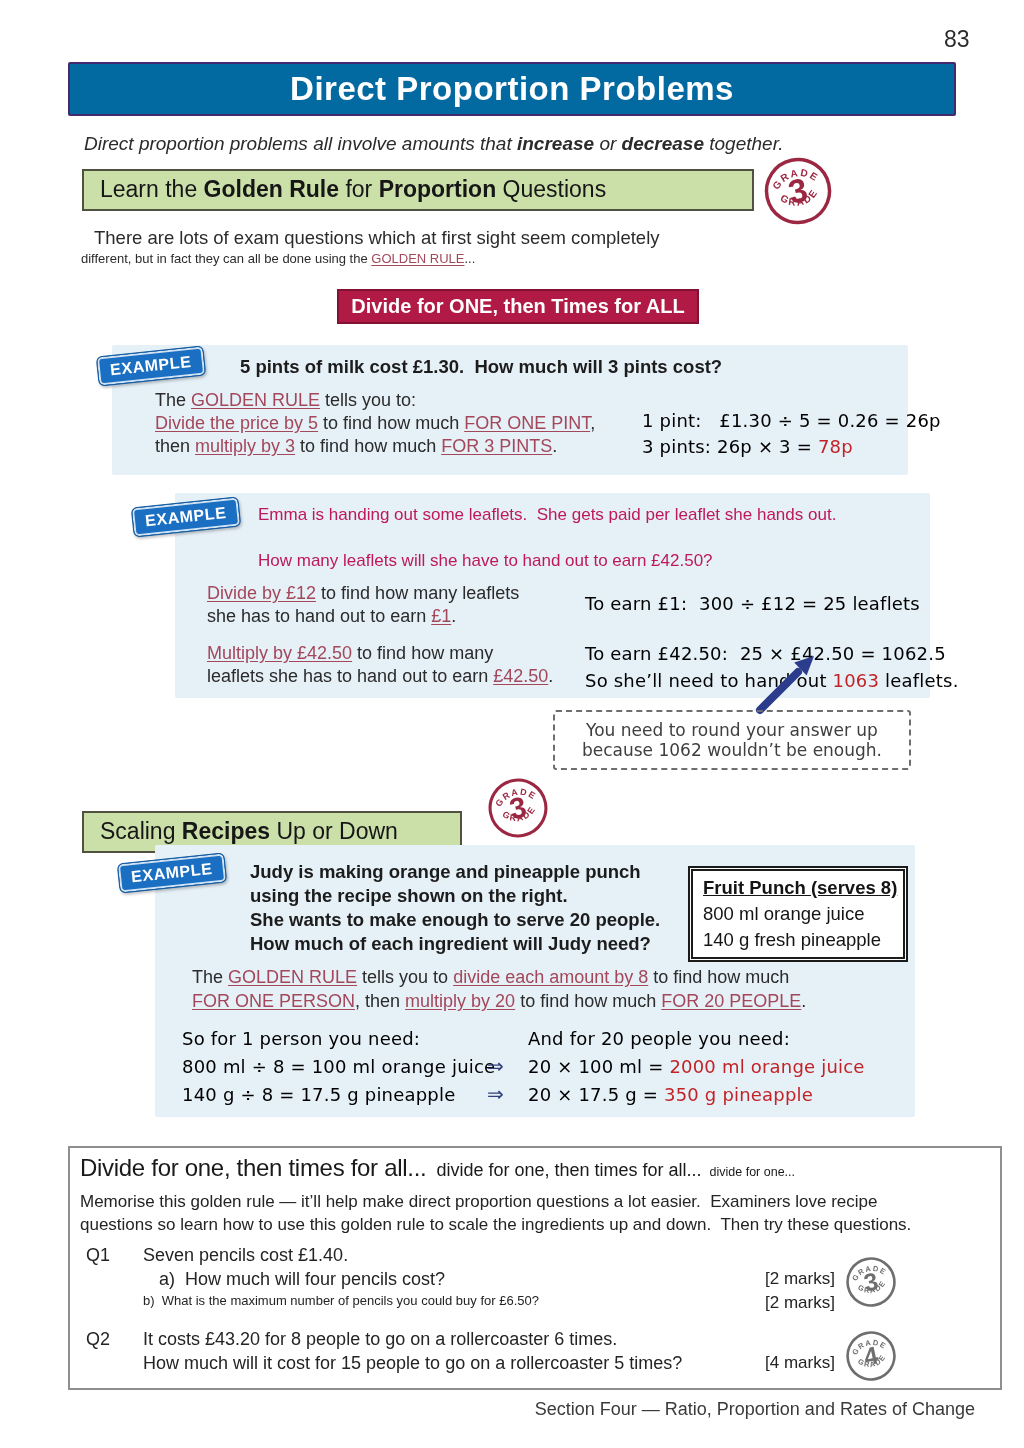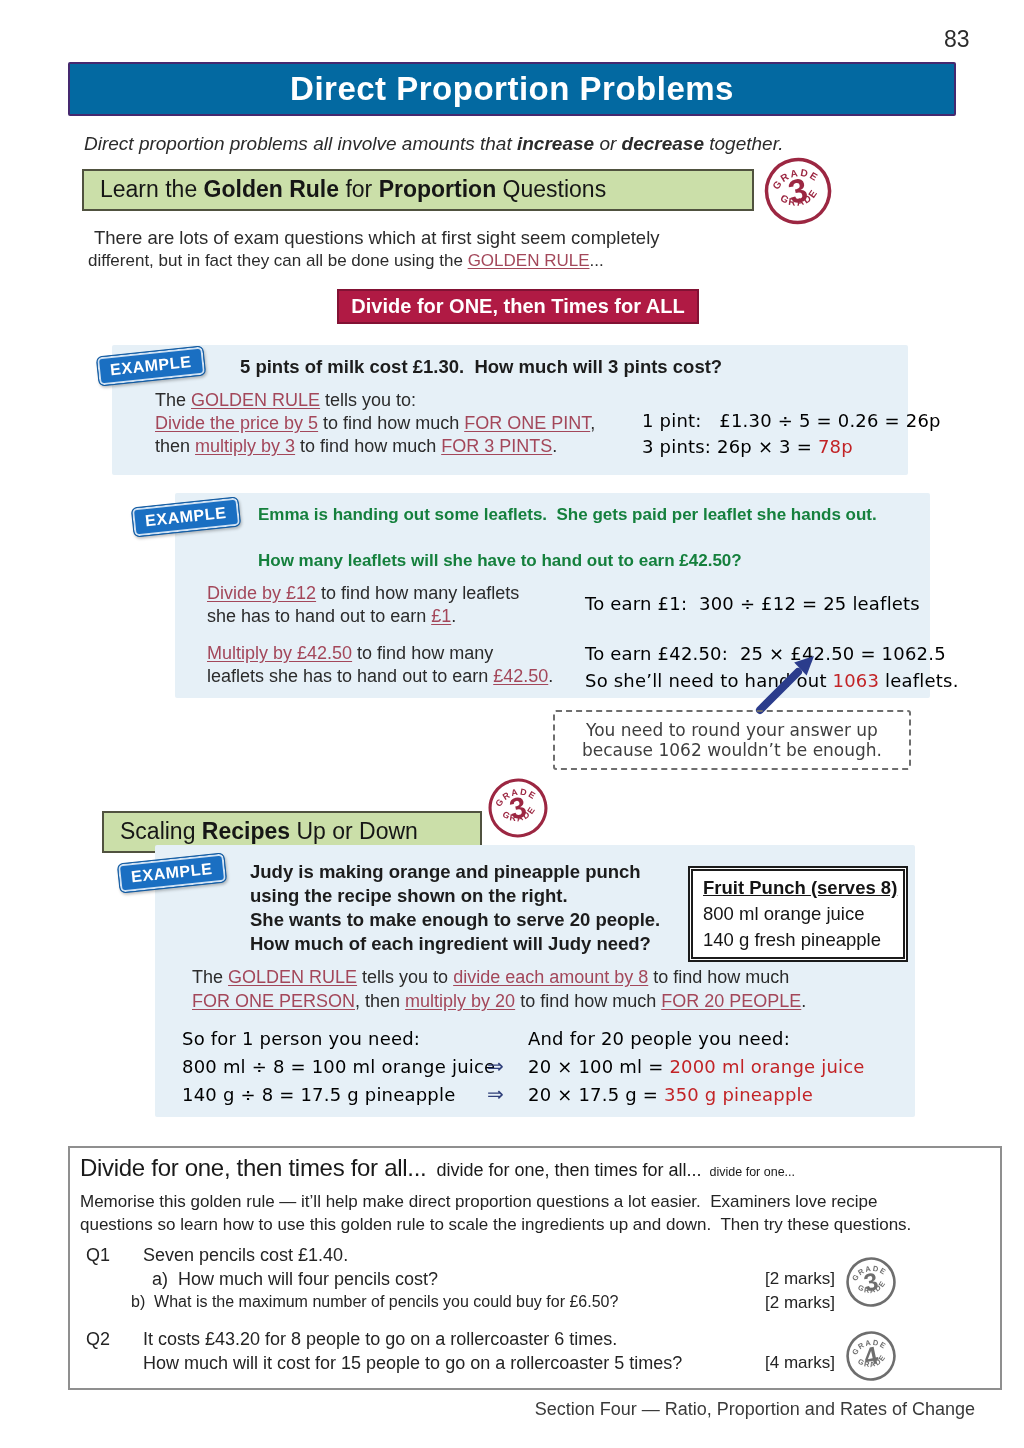--- a/index.html
+++ b/index.html
@@ -18,21 +18,21 @@
   .titlebar span{color:#ffffff;font-weight:bold;font-size:33px;letter-spacing:0.5px;}
   .greenbar{background:#cbdfa9;border:2px solid #50523f;font-size:23px;color:#161616;
             padding-left:16px;line-height:36px;white-space:pre;}
   .redbar{background:#b01a44;border:2px solid #821234;text-align:center;line-height:31px;
           color:#ffffff;font-weight:bold;font-size:20px;white-space:pre;}
   .exbox{background:#e6f0f7;border-radius:2px;}
   .flag{background:#1a6fc2;color:#ffffff;font-weight:bold;font-size:16px;letter-spacing:0.6px;
         padding:5px 12px;border-radius:6px;transform:rotate(-6deg);border:1px solid #12599e;
         box-shadow:inset 0 0 0 2px rgba(255,255,255,0.8),1px 2px 3px rgba(0,0,0,0.25);white-space:pre;}
   .extitle{font-weight:bold;font-size:18.5px;color:#1c1c1c;white-space:pre;}
-  .extitle2{font-weight:bold;font-size:17px;color:#15803d;white-space:pre;}
+  .extitle2{font-weight:normal;font-size:17px;color:#be185d;white-space:pre;}
   .recipe{background:#ffffff;border:5px double #1b1b1b;padding:6px 10px;}
   .recipe .rtitle{font-weight:bold;font-size:18.5px;text-decoration:underline;white-space:pre;color:#141414;}
   .recipe .rline{font-size:18.5px;white-space:pre;color:#141414;margin-top:4px;}
   .note{border:2.5px dashed #6e6e6e;border-radius:3px;padding:8px 12px;text-align:center;}
   .note div{font-size:17px;color:#3f3f3f;white-space:pre;font-family:"DejaVu Sans",sans-serif;}
   .practicebox{border:2px solid #8f8f8f;background:#ffffff;}
   .ptitle-big{font-size:24px;color:#1a1a1a;letter-spacing:-0.3px;}
   .ptitle-mid{font-size:18px;color:#1a1a1a;margin-left:10px;}
   .ptitle-sm{font-size:12.5px;color:#1a1a1a;margin-left:8px;}
   .pline{white-space:pre;font-size:17px;color:#242424;}
@@ -62,21 +62,21 @@
       <path id="arcT1" d="M 13,44 A 28,28 0 0 1 67,44"></path>
       <path id="arcB1" d="M 13,36 A 28,28 0 0 0 67,36"></path>
     </defs>
     <circle cx="40" cy="40" r="36" fill="none" stroke="#9c2742" stroke-width="4"></circle>
     <text font-size="11.5" font-weight="bold" fill="#9c2742" letter-spacing="2"><textPath href="#arcT1" startOffset="50%" text-anchor="middle">GRADE</textPath></text>
     <text x="40" y="53" text-anchor="middle" font-size="38" font-weight="bold" fill="#9c2742">3</text>
     <text font-size="11.5" font-weight="bold" fill="#9c2742" letter-spacing="2"><textPath href="#arcB1" startOffset="50%" text-anchor="middle">GRADE</textPath></text>
   </svg>
 
   <div class="abs line" style="left:94px;top:227px;font-size:18.5px;">There are lots of exam questions which at first sight seem completely</div>
-  <div class="abs line" style="left:88px;top:251px;font-size:17px;"><span>different, but in fact they can all be done using the </span><span class="mlink">GOLDEN RULE</span><span>...</span></div>
+  <div class="abs line" style="left:81px;top:251px;font-size:13px;"><span>different, but in fact they can all be done using the </span><span class="mlink">GOLDEN RULE</span><span>...</span></div>
 
   <div class="abs redbar" style="left:337px;top:289px;width:358px;height:31px;">Divide for ONE, then Times for ALL</div>
 
   <div class="abs exbox" style="left:112px;top:345px;width:796px;height:130px;"></div>
   <div class="abs flag" style="left:97px;top:351px;">EXAMPLE</div>
   <div class="abs extitle" style="left:240px;top:356px;">5 pints of milk cost £1.30.  How much will 3 pints cost?</div>
   <div class="abs line" style="left:155px;top:390px;"><span>The </span><span class="mlink">GOLDEN RULE</span><span> tells you to:</span></div>
   <div class="abs line" style="left:155px;top:413px;"><span class="mlink">Divide the price by 5</span><span> to find how much </span><span class="mlink">FOR ONE PINT</span><span>,</span></div>
   <div class="abs line" style="left:155px;top:436px;"><span>then </span><span class="mlink">multiply by 3</span><span> to find how much </span><span class="mlink">FOR 3 PINTS</span><span>.</span></div>
   <div class="abs line hand blue" style="left:642px;top:410px;">1 pint:   £1.30 ÷ 5 = 0.26 = 26p</div>
@@ -97,21 +97,21 @@
   <svg class="abs" style="left:752px;top:648px;" width="80" height="70" viewBox="0 0 80 70">
     <path d="M8,62 L46,24" stroke="#2b3c8c" stroke-width="8" stroke-linecap="round" fill="none"></path>
     <polygon points="62,8 54.6,27.4 42.2,14.4" fill="#2b3c8c"></polygon>
   </svg>
 
   <div class="abs note" style="left:553px;top:710px;width:330px;">
     <div>You need to round your answer up</div>
     <div>because 1062 wouldn’t be enough.</div>
   </div>
 
-  <div class="abs greenbar" style="left:82px;top:811px;width:360px;height:38px;margin-left:20px;"><span>Scaling </span><span class="bold">Recipes</span><span> Up or Down</span></div>
+  <div class="abs greenbar" style="left:82px;top:811px;width:360px;height:38px;"><span>Scaling </span><span class="bold">Recipes</span><span> Up or Down</span></div>
 
   <svg class="abs stamp" style="left:487px;top:777px;" width="62" height="62" viewBox="0 0 80 80">
     <defs>
       <path id="arcT2" d="M 13,44 A 28,28 0 0 1 67,44"></path>
       <path id="arcB2" d="M 13,36 A 28,28 0 0 0 67,36"></path>
     </defs>
     <circle cx="40" cy="40" r="36" fill="none" stroke="#9c2742" stroke-width="4"></circle>
     <text font-size="11.5" font-weight="bold" fill="#9c2742" letter-spacing="2"><textPath href="#arcT2" startOffset="50%" text-anchor="middle">GRADE</textPath></text>
     <text x="40" y="53" text-anchor="middle" font-size="38" font-weight="bold" fill="#9c2742">3</text>
     <text font-size="11.5" font-weight="bold" fill="#9c2742" letter-spacing="2"><textPath href="#arcB2" startOffset="50%" text-anchor="middle">GRADE</textPath></text>
@@ -144,23 +144,23 @@
   <div class="abs line" style="left:487px;top:1082px;font-size:20px;color:#2f3f7a;">⇒</div>
   <div class="abs line hand" style="left:528px;top:1084px;"><span class="blue">20 × 17.5 g = </span><span class="red">350 g pineapple</span></div>
 
   <div class="abs practicebox" style="left:68px;top:1146px;width:930px;height:240px;"></div>
   <div class="abs" style="left:80px;top:1154px;white-space:nowrap;"><span class="ptitle-big">Divide for one, then times for all...</span><span class="ptitle-mid">divide for one, then times for all...</span><span class="ptitle-sm">divide for one...</span></div>
   <div class="abs pline" style="left:80px;top:1192px;">Memorise this golden rule — it’ll help make direct proportion questions a lot easier.  Examiners love recipe</div>
   <div class="abs pline" style="left:80px;top:1215px;">questions so learn how to use this golden rule to scale the ingredients up and down.  Then try these questions.</div>
 
   <div class="abs qlabel" style="left:86px;top:1245px;">Q1</div>
   <div class="abs pline" style="left:143px;top:1245px;font-size:18px;">Seven pencils cost £1.40.</div>
-  <div class="abs pline" style="left:152px;top:1269px;font-size:18px;">a)  How much will four pencils cost?</div>
+  <div class="abs pline" style="left:159px;top:1269px;font-size:18px;">a)  How much will four pencils cost?</div>
   <div class="abs marks" style="left:765px;top:1269px;">[2 marks]</div>
-  <div class="abs pline" style="left:131px;top:1293px;font-size:16px;">b)  What is the maximum number of pencils you could buy for £6.50?</div>
+  <div class="abs pline" style="left:143px;top:1293px;font-size:13px;">b)  What is the maximum number of pencils you could buy for £6.50?</div>
   <div class="abs marks" style="left:765px;top:1293px;">[2 marks]</div>
 
   <svg class="abs stamp" style="left:845px;top:1256px;" width="52" height="52" viewBox="0 0 80 80">
     <defs>
       <path id="arcT3" d="M 13,44 A 28,28 0 0 1 67,44"></path>
       <path id="arcB3" d="M 13,36 A 28,28 0 0 0 67,36"></path>
     </defs>
     <circle cx="40" cy="40" r="36" fill="none" stroke="#6e6e6e" stroke-width="4"></circle>
     <text font-size="11.5" font-weight="bold" fill="#6e6e6e" letter-spacing="2"><textPath href="#arcT3" startOffset="50%" text-anchor="middle">GRADE</textPath></text>
     <text x="40" y="53" text-anchor="middle" font-size="38" font-weight="bold" fill="#6e6e6e">3</text>

